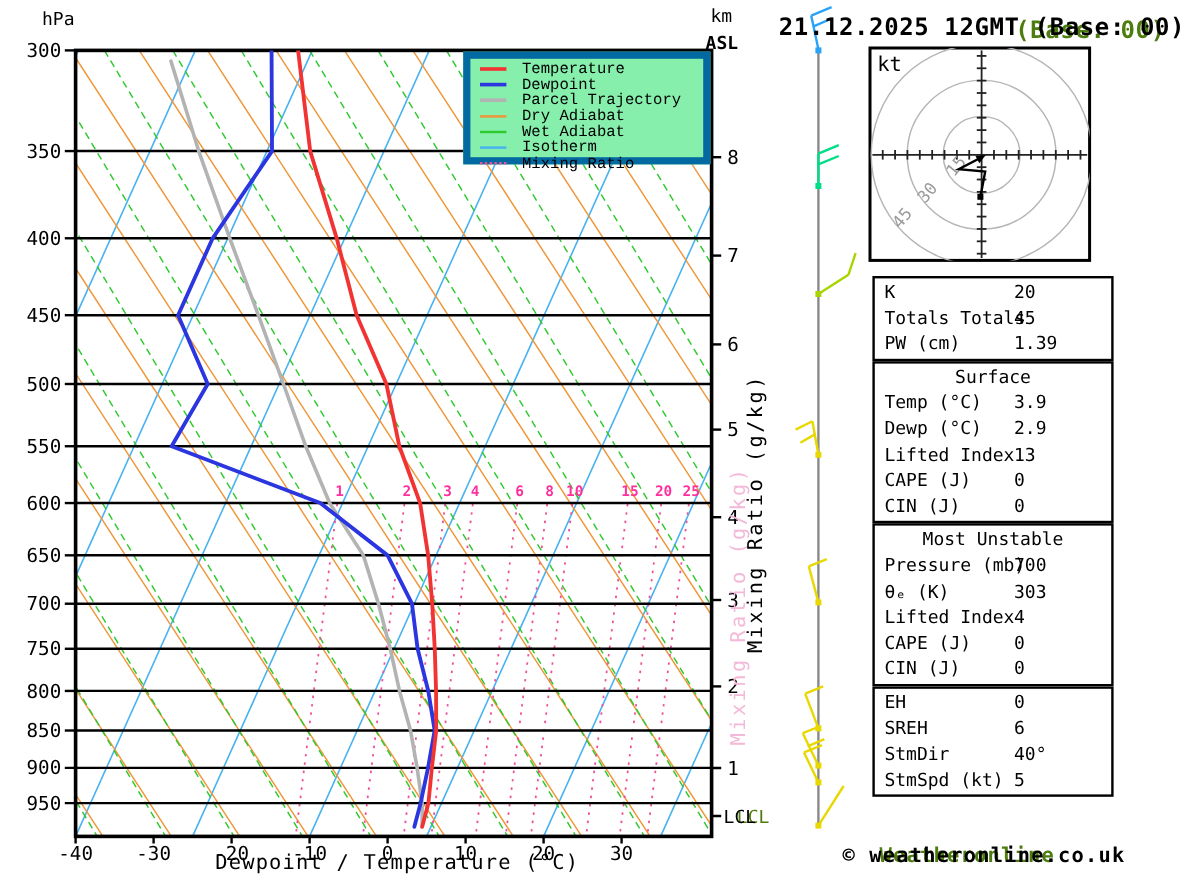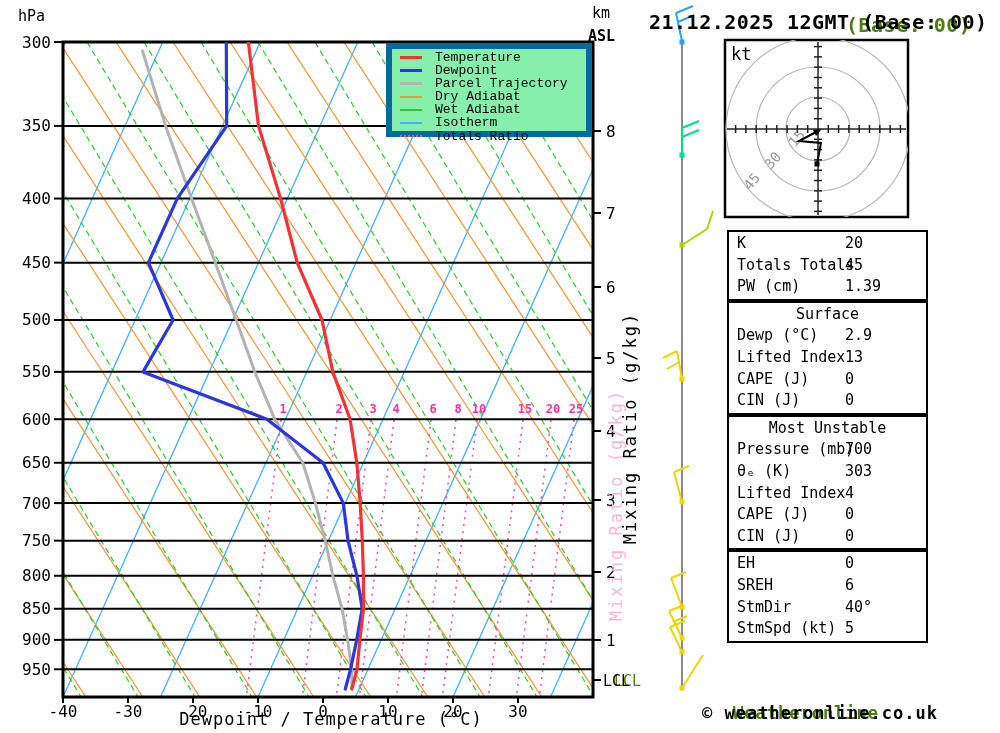--- a/index.html
+++ b/index.html
@@ -297,21 +297,21 @@
         <line x1="814" y1="211.4" x2="822" y2="211.4" stroke="#222" stroke-width="1.5"></line>
         <text x="795" y="148" fill="#9a9a9a" font-size="14" transform="rotate(-50 795 148)">15</text>
         <text x="771" y="170" fill="#9a9a9a" font-size="14" transform="rotate(-50 771 170)">30</text>
         <text x="750" y="191" fill="#9a9a9a" font-size="14" transform="rotate(-50 750 191)">45</text>
         <polyline points="818,131 799,141 821,143 817,164" fill="none" stroke="#000" stroke-width="2"></polyline>
         <polygon points="821.5396728895279,129.1370142686695 816.0904396253864,135.96019950966743 812.8302145955579,129.76577195299356" fill="#000"></polygon>
         <rect x="814.5" y="161.5" width="5" height="5" fill="#000"></rect>
       </g>
     </svg>
 
-  <div class="abs unit" style="left:18px;top:7px;text-align:center;">hPa</div>
+  <div class="abs unit" style="left:35px;top:7px;text-align:center;">hPa</div>
   <div class="abs unit" style="left:592px;top:4px;">km</div>
   <div class="abs unit" style="left:588px;top:27px;font-weight:bold;">ASL</div>
 
   <div class="abs date ghost" style="left:846px;top:13px;">(Base: 00)</div>
   <div class="abs date" style="left:649px;top:10px;">21.12.2025 12GMT (Base: 00)</div>
 
   <div class="abs rot rot-pink" style="left:616px;top:505px;">Mixing Ratio (g/kg)</div>
   <div class="abs rot rot-black" style="left:630px;top:428px;">Mixing Ratio (g/kg)</div>
 
   <div class="abs lcl ghost" style="left:614px;top:672px;">LCL</div>
@@ -324,31 +324,32 @@
 
   <div class="abs kt-label" style="left:731px;top:44px;">kt</div>
 
   <div class="abs legend" id="legend-box" style="left:386px;top:43px;width:206px;height:94px;">
       <div class="litem"><span class="lsample" style="border-top: 3px solid rgb(242, 51, 51);"></span><span>Temperature</span></div>
       <div class="litem"><span class="lsample" style="border-top: 3px solid rgb(43, 53, 224);"></span><span>Dewpoint</span></div>
       <div class="litem"><span class="lsample" style="border-top: 3px solid rgb(179, 179, 179);"></span><span>Parcel Trajectory</span></div>
       <div class="litem"><span class="lsample" style="border-top: 2px solid rgb(239, 149, 55);"></span><span>Dry Adiabat</span></div>
       <div class="litem"><span class="lsample" style="border-top: 2px solid rgb(45, 201, 45);"></span><span>Wet Adiabat</span></div>
       <div class="litem"><span class="lsample" style="border-top: 2px solid rgb(69, 177, 241);"></span><span>Isotherm</span></div>
-      <div class="litem"><span class="lsample" style="border-top: 2px dotted rgb(240, 80, 155);"></span><span>Totals Ratio</span></div>
+      <div class="litem"><span class="lsample" style="border-top: 2px dotted rgb(240, 80, 155);"></span><span>Mixing Ratio</span></div>
     </div>
 
   <div class="abs infotable" id="info-table" style="left:727px;top:230px;">
       <div class="tsection">
         <div class="trow"><span>K</span><span class="tv">20</span></div>
         <div class="trow"><span>Totals Totals</span><span class="tv">45</span></div>
         <div class="trow"><span>PW (cm)</span><span class="tv">1.39</span></div>
       </div>
       <div class="tsection">
         <div class="thead">Surface</div>
+        <div class="trow"><span>Temp (°C)</span><span class="tv">3.9</span></div>
         <div class="trow"><span>Dewp (°C)</span><span class="tv">2.9</span></div>
         <div class="trow"><span>Lifted Index</span><span class="tv">13</span></div>
         <div class="trow"><span>CAPE (J)</span><span class="tv">0</span></div>
         <div class="trow"><span>CIN (J)</span><span class="tv">0</span></div>
       </div>
       <div class="tsection">
         <div class="thead">Most Unstable</div>
         <div class="trow"><span>Pressure (mb)</span><span class="tv">700</span></div>
         <div class="trow"><span>θₑ (K)</span><span class="tv">303</span></div>
         <div class="trow"><span>Lifted Index</span><span class="tv">4</span></div>

